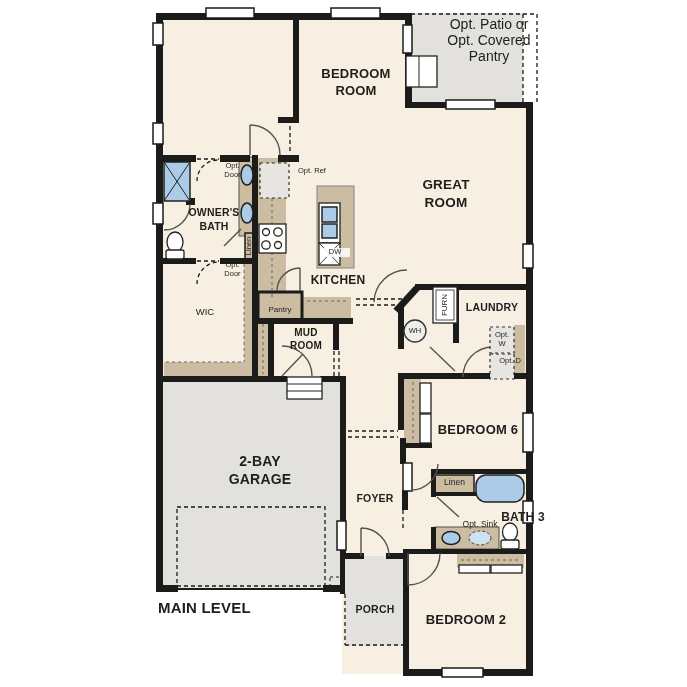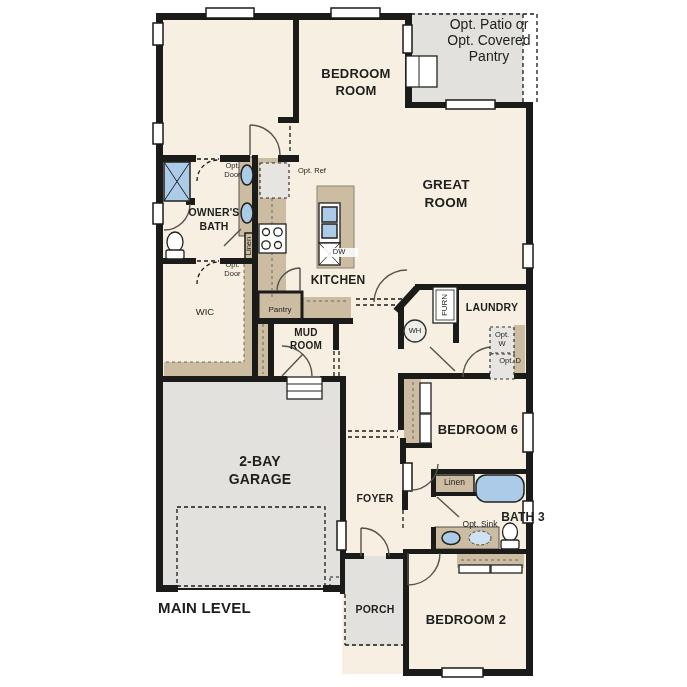--- a/index.html
+++ b/index.html
@@ -212,15 +212,15 @@
   </div>
 
   <div class="lbl sm" style="left:261px;top:167px;width:38px;font-size:7.5px;margin-left:32px;">Opt. Ref</div>
   <div class="lbl sm" style="left:219px;top:162px;width:27px;font-size:7.5px;">Opt. Door</div>
   <div class="lbl sm" style="left:219px;top:261px;width:27px;font-size:7.5px;">Opt. Door</div>
   <div class="lbl sm vert" style="left:238px;top:240px;width:26px;height:12px;font-size:7.5px;">Linen</div>
   <div class="lbl sm vert" style="left:432px;top:299px;width:28px;height:12px;font-size:8px;">FURN</div>
   <div class="lbl sm" style="left:404px;top:327px;width:22px;font-size:7.5px;">WH</div>
   <div class="lbl sm" style="left:491px;top:331px;width:22px;font-size:7.5px;">Opt. W</div>
   <div class="lbl sm" style="left:491px;top:357px;width:22px;font-size:7.5px;margin-left:8px;">Opt. D</div>
-  <div class="lbl sm" style="left:320px;top:248px;width:38px;font-size:7.5px;background:rgba(255,255,255,.85);">DW</div>
+  <div class="lbl sm" style="left:320px;top:248px;width:30px;font-size:7.5px;background:rgba(255,255,255,.85);">DW</div>
   <div class="lbl sm" style="left:436px;top:478px;width:37px;font-size:8.5px;">Linen</div>
 </div>
 
 </body></html>

